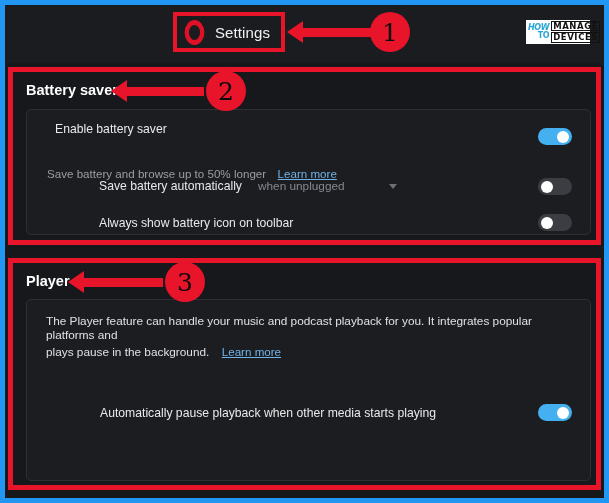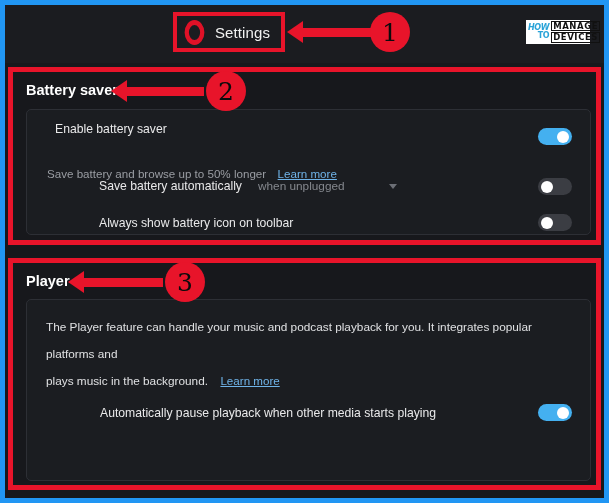--- a/index.html
+++ b/index.html
@@ -164,21 +164,21 @@
   }
   .learn-more {
     color: #6fb3e8;
     font-size: 11.6px;
     text-decoration: underline;
     cursor: pointer;
   }
   .desc {
     color: #dfe0e2;
     font-size: 11.8px;
-    line-height: 27px;
+    line-height: 14px;
   }
 
   
   .toggle {
     position: absolute;
     width: 34px;
     height: 17px;
     border-radius: 9px;
     box-sizing: border-box;
   }
@@ -325,21 +325,21 @@
     </div>
 
     <div class="redbox" id="player-redbox">
       <div class="section-title">Player</div>
 
       <div class="card" id="player-card">
 
         <div style="position:absolute; left:19px; top:14px; width:530px;">
           <div class="desc">The Player feature can handle your music and podcast playback for you. It integrates popular platforms and</div>
           <div style="white-space:nowrap;">
-            <span class="desc">plays music in the background.</span>
+            <span class="desc">plays pause in the background.</span>
             <span class="learn-more" style="margin-left:8px;">Learn more</span>
           </div>
         </div>
 
 
         <div class="row" style="top:102px; height:26px;">
           <div class="label-main" style="position:absolute; left:73px; top:4px;">Automatically pause playback when other media starts playing</div>
           <div class="toggle on" style="right:18px; top:2px;">
             <div class="knob"></div>
           </div>

